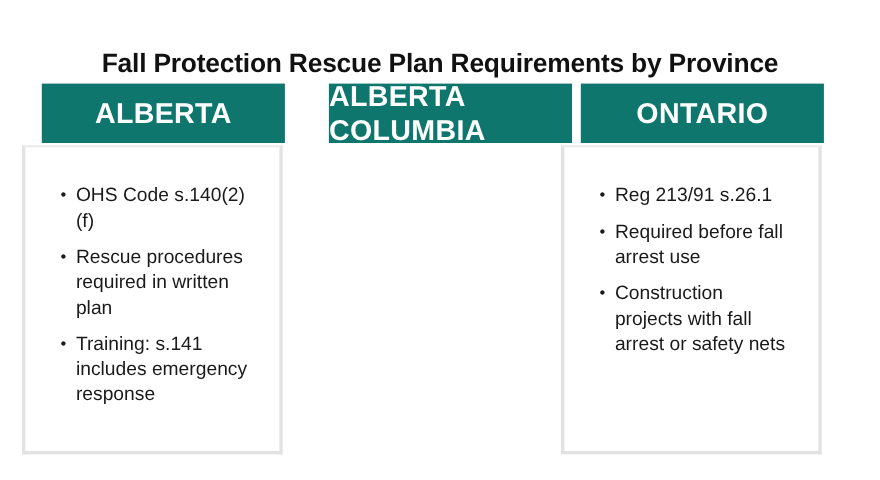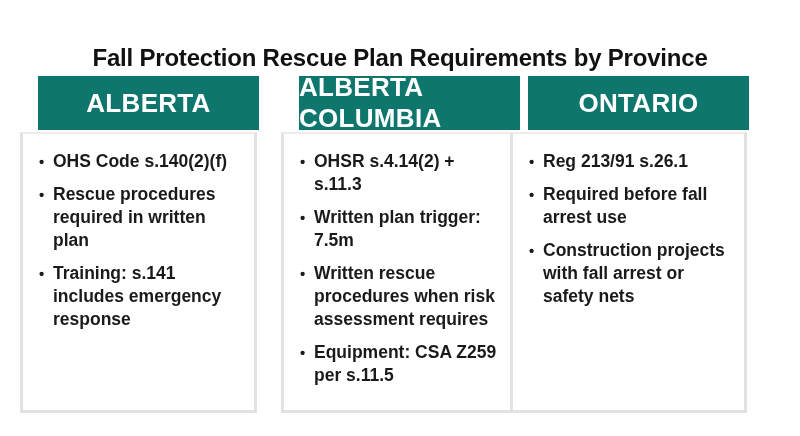--- a/index.html
+++ b/index.html
@@ -22,21 +22,21 @@
   .head {
     height: 54px; background: #0f766e; color: #fff;
     display: flex; align-items: center; justify-content: center;
     font-size: 26px; font-weight: bold; letter-spacing: 0.3px; margin-left: 20px;
   }
   .body {
     position: absolute; top: 56px; left: 2px; right: 2px; bottom: 0;
     border: 3px solid #e2e2e2; border-top: 2px solid #ececec;
     box-sizing: border-box; background: #fff;
   }
-  ul { list-style: none; margin: 0; padding: 16px 10px 0 16px; font-weight: bold; }
+  ul { list-style: none; margin: 16px; padding: 16px 10px 0 16px; }
   li {
     position: relative; padding-left: 14px; font-size: 17.5px; line-height: 23px;
     margin-bottom: 10px; color: #1a1a1a;
   }
   li::before {
     content: "•"; position: absolute; left: 0; top: 0; font-size: 15px;
   }
 </style>
 </head>
 <body>
@@ -49,28 +49,20 @@
     <ul>
       <li>OHS Code s.140(2)(f)</li>
       <li>Rescue procedures required in written plan</li>
       <li>Training: s.141 includes emergency response</li>
     </ul>
   </div>
 </div>
 
 <div class="col bc">
   <div class="head">ALBERTA COLUMBIA</div>
-  <div class="body">
-    <ul>
-      <li>OHSR s.4.14(2) + s.11.3</li>
-      <li>Written plan trigger: 7.5m</li>
-      <li>Written rescue procedures when risk assessment requires</li>
-      <li>Equipment: CSA Z259 per s.11.5</li>
-    </ul>
-  </div>
 </div>
 
 <div class="col on">
   <div class="head">ONTARIO</div>
   <div class="body">
     <ul>
       <li>Reg 213/91 s.26.1</li>
       <li>Required before fall arrest use</li>
       <li>Construction projects with fall arrest or safety nets</li>
     </ul>

